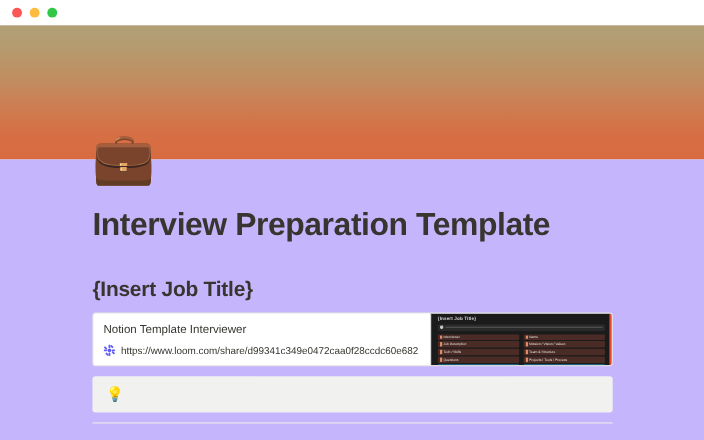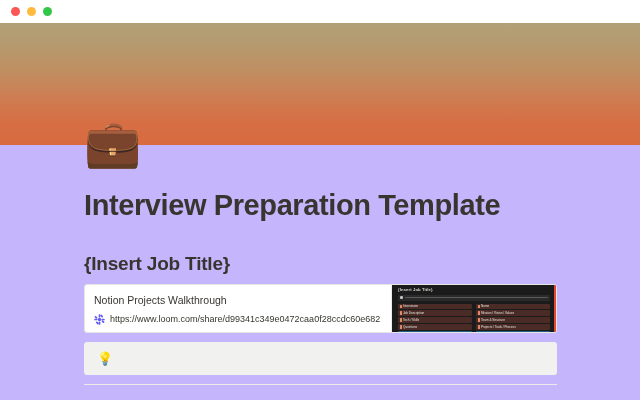--- a/index.html
+++ b/index.html
@@ -94,21 +94,21 @@
   }
   .bm-title {
     font-size: 10.5px;
     color: #37352f;
     line-height: 14px;
     white-space: nowrap;
     overflow: hidden;
     text-overflow: ellipsis;
     margin-bottom: 6px;
   }
-  .bm-urlrow { display: flex; align-items: center; gap: 5px; }
+  .bm-urlrow { display: flex; align-items: flex-start; gap: 5px; }
   .bm-favicon {
     width: 11px; height: 11px;
     flex: 0 0 11px;
     position: relative;
   }
   .bm-favicon svg { display: block; width: 11px; height: 11px; }
   .bm-url {
     font-size: 9px;
     color: #37352f;
     line-height: 12px;
@@ -229,21 +229,21 @@
 
   <div class="page">
     <div class="content">
 
       <h1 class="page-title">Interview Preparation Template</h1>
 
       <h2 class="section-heading">{Insert Job Title}</h2>
 
       <div class="bookmark">
         <div class="bm-text">
-          <div class="bm-title">Notion Projects Walkthrough</div>
+          <div class="bm-title">Notion Template Interviewer</div>
           <div class="bm-urlrow">
             <span class="bm-favicon">
               <svg viewBox="0 0 22 22" xmlns="http://www.w3.org/2000/svg">
                 <g fill="#625df5">
                   <circle cx="11" cy="11" r="3.4"></circle>
                   <rect x="9.3" y="0.4" width="3.4" height="6.6" rx="1.7"></rect>
                   <rect x="9.3" y="15" width="3.4" height="6.6" rx="1.7"></rect>
                   <rect x="0.4" y="9.3" width="6.6" height="3.4" rx="1.7"></rect>
                   <rect x="15" y="9.3" width="6.6" height="3.4" rx="1.7"></rect>
                   <rect x="2.3" y="3.4" width="3.4" height="6.6" rx="1.7" transform="rotate(-45 4 6.7)"></rect>

